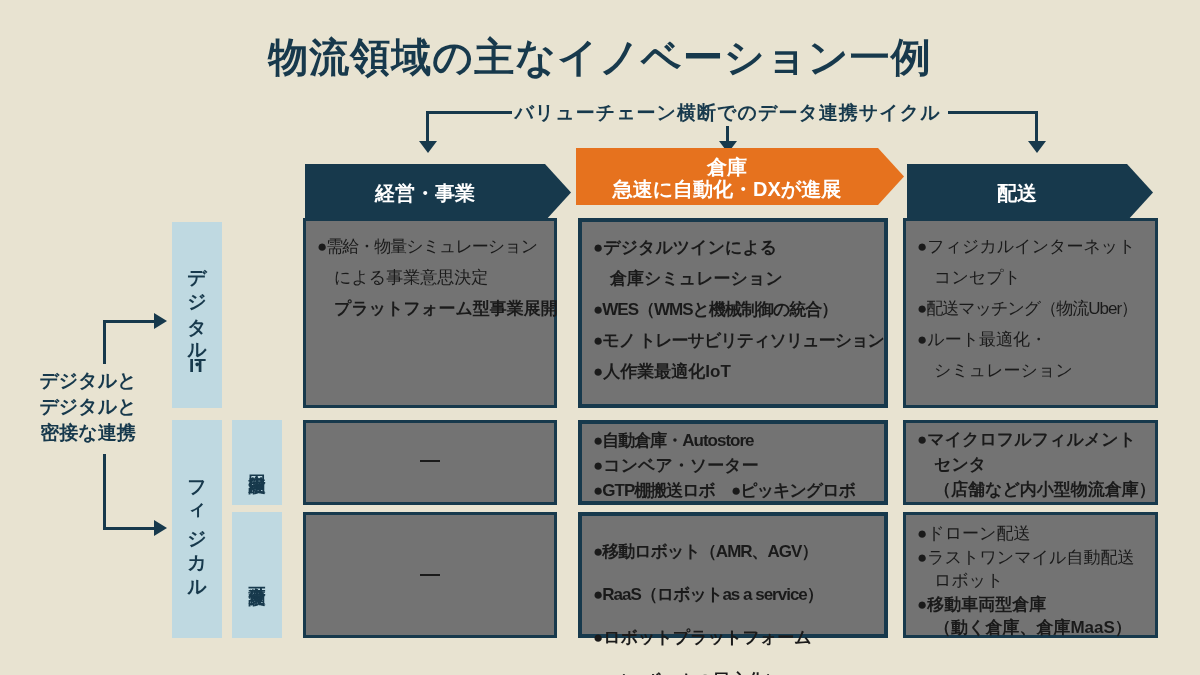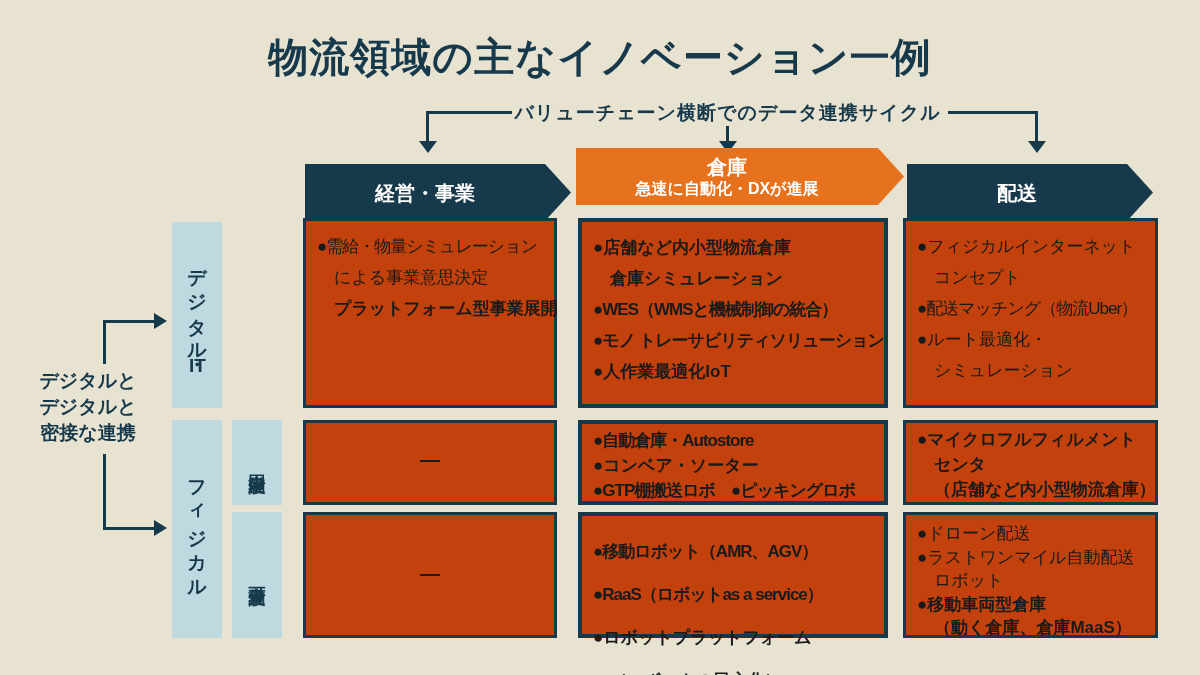--- a/index.html
+++ b/index.html
@@ -41,25 +41,25 @@
   .chev {
     position:absolute; top:148px; height:57px;
     display:flex; flex-direction:column; align-items:center; justify-content:center;
     color:#FFFFFF; font-weight:700;
     clip-path:polygon(0 0, calc(100% - 26px) 0, 100% 50%, calc(100% - 26px) 100%, 0 100%);
     padding-right:26px;
   }
   .chev.navy { background:#17394C;margin-top:16px; }
   .chev.orange { background:#E6721E; }
   .chev-label { font-size:20px; line-height:24px; }
-  .chev-sublabel { font-size:16px; line-height:20px; }
+  .chev-sublabel { font-size:20px; line-height:20px; }
 
   
   .cell {
-    position:absolute; background:#c2410c;
+    position:absolute; background:#737373;
     border:3px solid #17394C;
     padding:10px 11px; font-size:17px;
   }
   .cell.c1 { border-width:4px; }
   .r0 { top:218px; height:190px; }
   .r1 { top:420px; height:85px; padding-top:4px; }
   .r2 { top:512px; height:126px; padding-top:7px; }
   .c0 { left:303px; width:254px; }
   .c1 { left:578px; width:310px; }
   .c2 { left:903px; width:255px; }
@@ -141,21 +141,21 @@
 <div class="nline" style="left:103px; top:454px; width:3px; height:76px;"></div>
 <div class="nline" style="left:103px; top:527px; width:52px; height:3px;"></div>
 <div class="arr-right" style="left:154px; top:520px;"></div>
 
 <div class="cell r0 c0">
     <div class="line condense">●需給・物量シミュレーション</div>
     <div class="line ind">による事業意思決定</div>
     <div class="line b ind">プラットフォーム型事業展開</div>
   </div>
 <div class="cell r0 c1">
-    <div class="line b">●店舗など内小型物流倉庫</div>
+    <div class="line b">●デジタルツインによる</div>
     <div class="line b ind">倉庫シミュレーション</div>
     <div class="line b condense">●WES（WMSと機械制御の統合）</div>
     <div class="line b condense">●モノ トレーサビリティソリューション</div>
     <div class="line b">●人作業最適化IoT</div>
   </div>
 <div class="cell r0 c2">
     <div class="line">●フィジカルインターネット</div>
     <div class="line ind">コンセプト</div>
     <div class="line condense">●配送マッチング（物流Uber）</div>
     <div class="line">●ルート最適化・</div>

